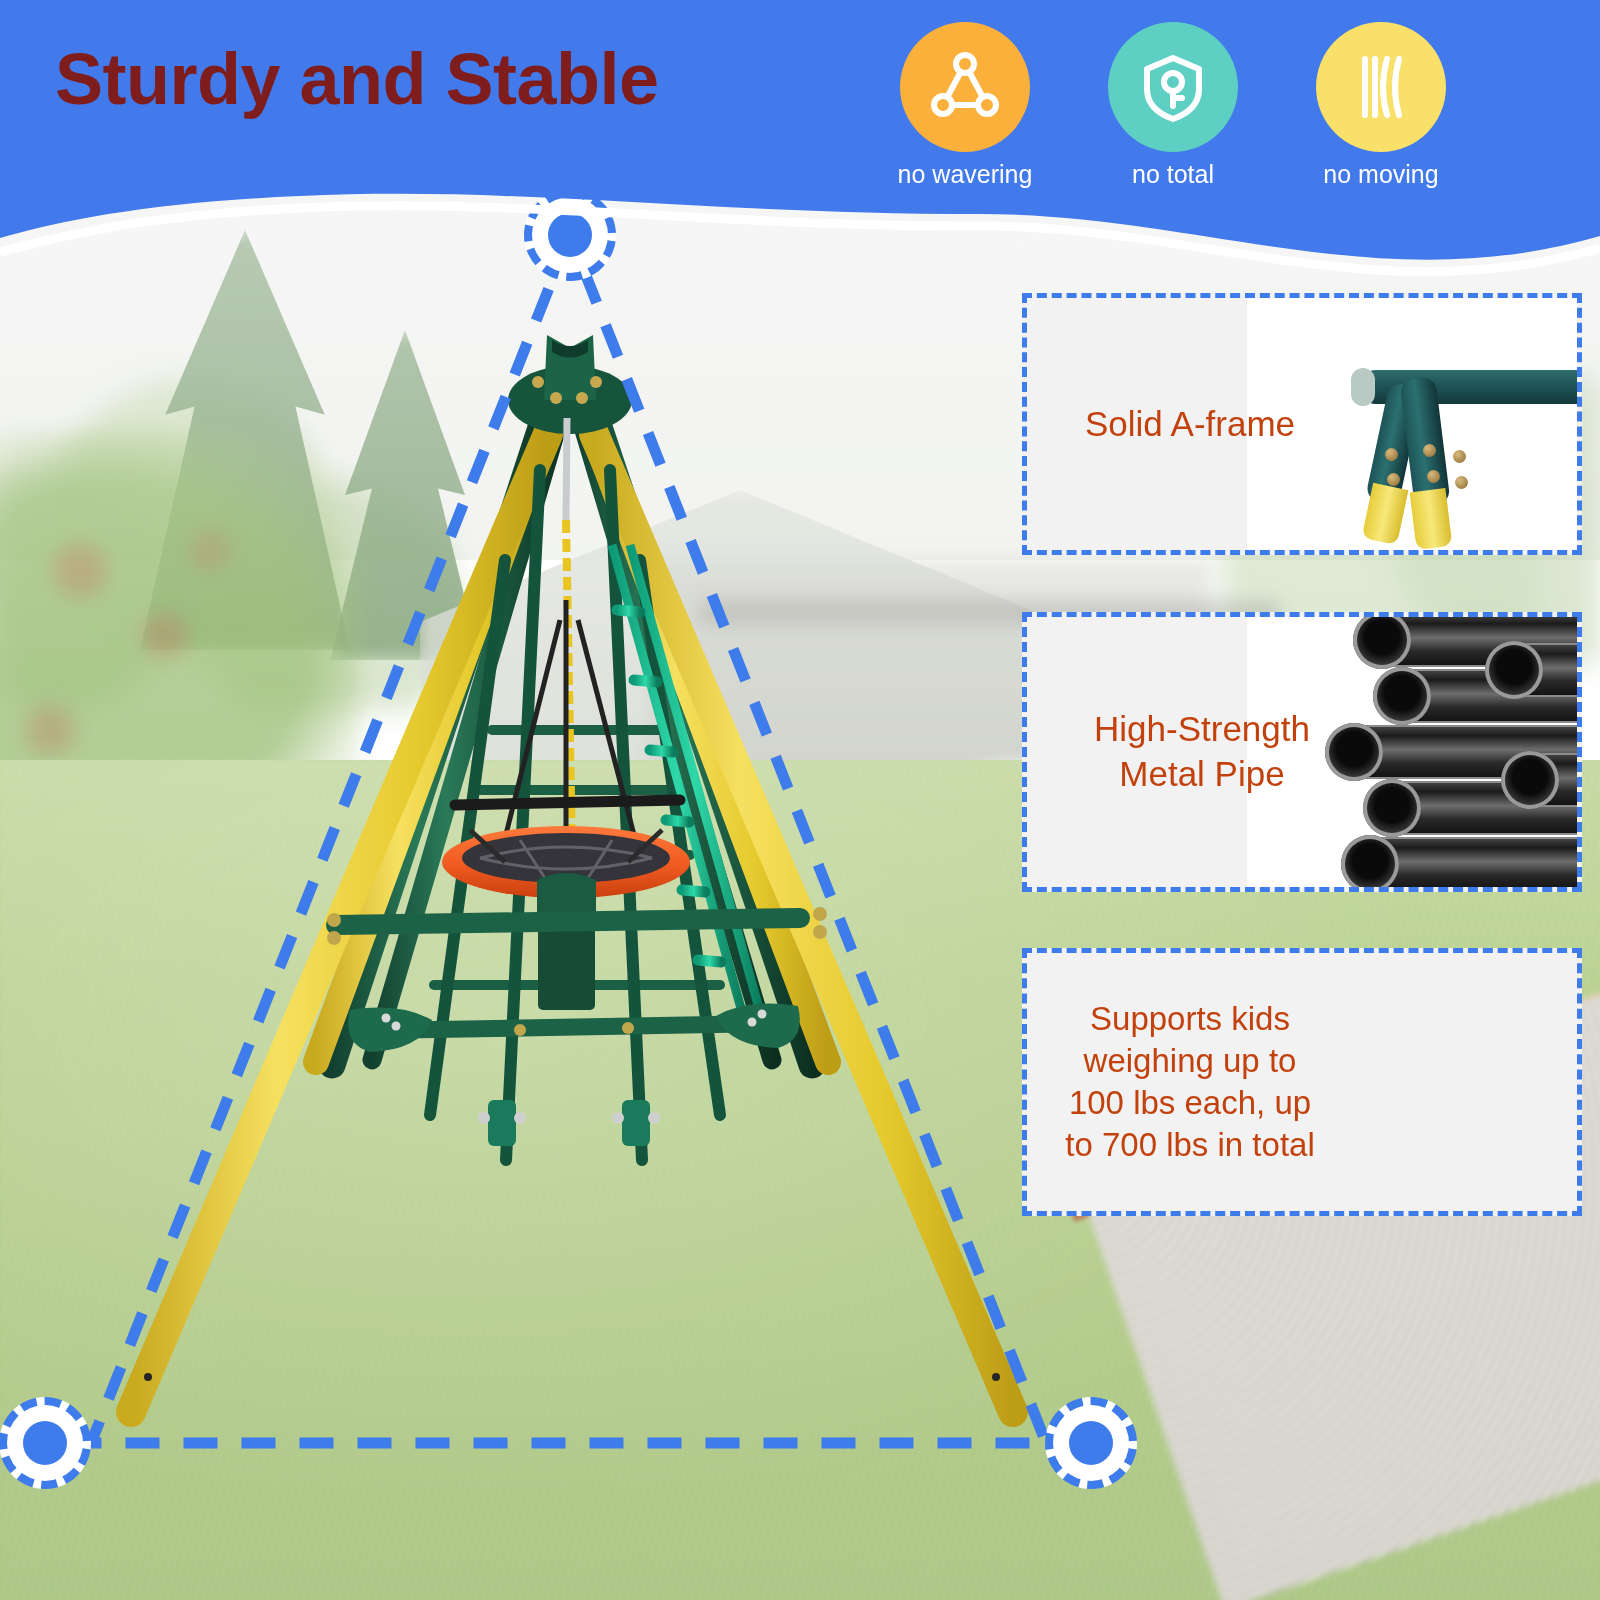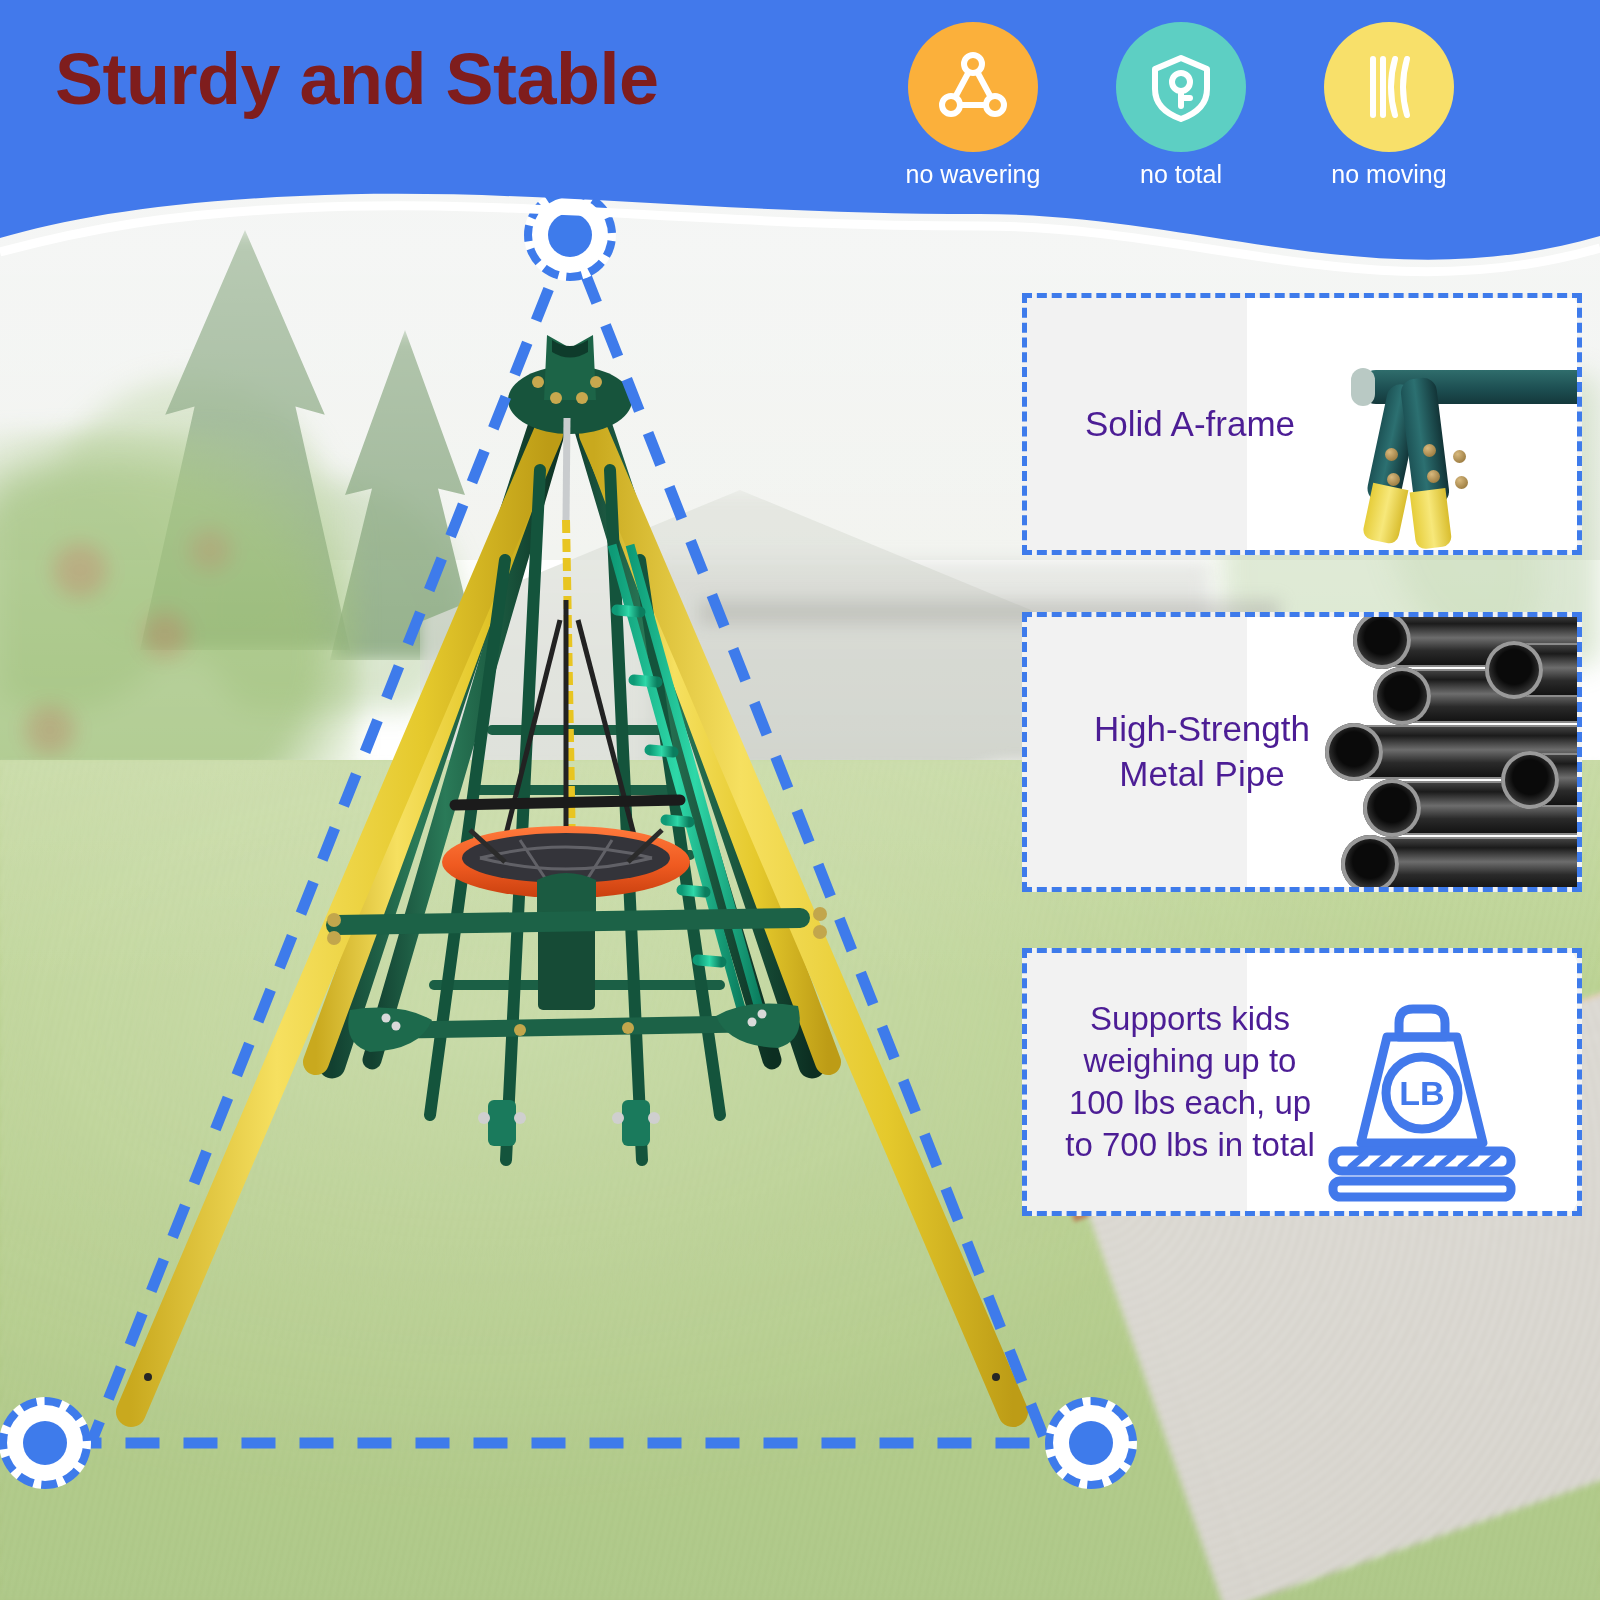--- a/index.html
+++ b/index.html
@@ -116,21 +116,21 @@
     pointer-events:none;
   }
   .header svg { display:block; }
   .header-title {
     position:absolute; left:55px; top:38px;
     font-size:72px; font-weight:bold; color:#7f1d1d;
     letter-spacing:-.5px; white-space:nowrap;
   }
   .badges {
     position:absolute; left:900px; top:22px;
-    display:flex; gap:78px;margin-left:8px;
+    display:flex; gap:78px;
   }
   .badge { width:130px; display:flex; flex-direction:column; align-items:center; }
   .badge-circle {
     width:130px; height:130px; border-radius:50%;
     display:flex; align-items:center; justify-content:center;
   }
   .badge-label {
     margin-top:8px; color:#ffffff; font-size:25px; white-space:nowrap;
   }
 
@@ -151,21 +151,21 @@
   .card {
     position:absolute;
     border:5px dashed #3E7BEB;
     background:#F2F2F2;
     overflow:hidden;
     display:flex; align-items:center;
   }
   .card-text {
     position:relative; z-index:3;
     width:300px; padding-left:26px;
-    font-size:35px; line-height:1.28; color:#4c1d95;
+    font-size:35px; line-height:1.28; color:#c2410c;
     text-align:center;
   }
   .card-media {
     position:absolute; right:0; top:0; bottom:0; width:330px;
     z-index:1; overflow:hidden;
   }
   .card-media::before {
     content:""; position:absolute; left:-160px; top:50%;
     width:520px; height:520px; margin-top:-260px;
     background:#ffffff; border-radius:50%; z-index:1;
@@ -433,43 +433,20 @@
           </div>
         <div class="pipe" style="left:256px; top:136px; width:190px;">
             <span class="mouth"></span>
           </div>
       </div>
     </div>
   </div>
 
   <div class="card" style="left:1022px; top:948px; width:560px; height:268px;">
     <div class="card-text" style="font-size:33px;">Supports kids weighing up to 100 lbs each, up to 700 lbs in total</div>
-    <div class="card-media">
-      <div class="media-inner">
-        <svg class="lb-wrap" viewBox="0 0 230 215">
-          <g fill="none" stroke="#4279EB" stroke-width="9" stroke-linejoin="round" stroke-linecap="round">
-            <path d="M92 34 q0-14 14-14 h18 q14 0 14 14 v14 h-46 z"></path>
-            <path d="M80 48 h70 l26 106 h-122 z"></path>
-            <circle cx="115" cy="104" r="36"></circle>
-            <rect x="26" y="162" width="178" height="20" rx="9"></rect>
-            <rect x="26" y="192" width="178" height="16" rx="7"></rect>
-          </g>
-          <g stroke="#4279EB" stroke-width="7" stroke-linecap="round">
-            <line x1="44" y1="178" x2="58" y2="166"></line>
-            <line x1="66" y1="178" x2="80" y2="166"></line>
-            <line x1="88" y1="178" x2="102" y2="166"></line>
-            <line x1="110" y1="178" x2="124" y2="166"></line>
-            <line x1="132" y1="178" x2="146" y2="166"></line>
-            <line x1="154" y1="178" x2="168" y2="166"></line>
-            <line x1="176" y1="178" x2="190" y2="166"></line>
-          </g>
-          <text x="115" y="116" text-anchor="middle" fill="#4279EB" font-family="Liberation Sans, sans-serif" font-size="34" font-weight="bold">LB</text>
-        </svg>
-      </div>
-    </div>
   </div>
 
   <div class="header">
     <svg width="1600" height="300" viewBox="0 0 1600 300">
       <path d="M0,0 H1600 V236 C1380,300 1200,214 980,214 C700,214 520,186 300,196 C160,202 70,218 0,238 Z" fill="#4279EB"></path>
       <path d="M0,252 C90,228 170,214 300,208 C520,198 700,226 980,226 C1200,226 1380,312 1600,248" fill="none" stroke="#ffffff" stroke-width="9"></path>
     </svg>
 
     <div class="header-title">Sturdy and Stable</div>
 

